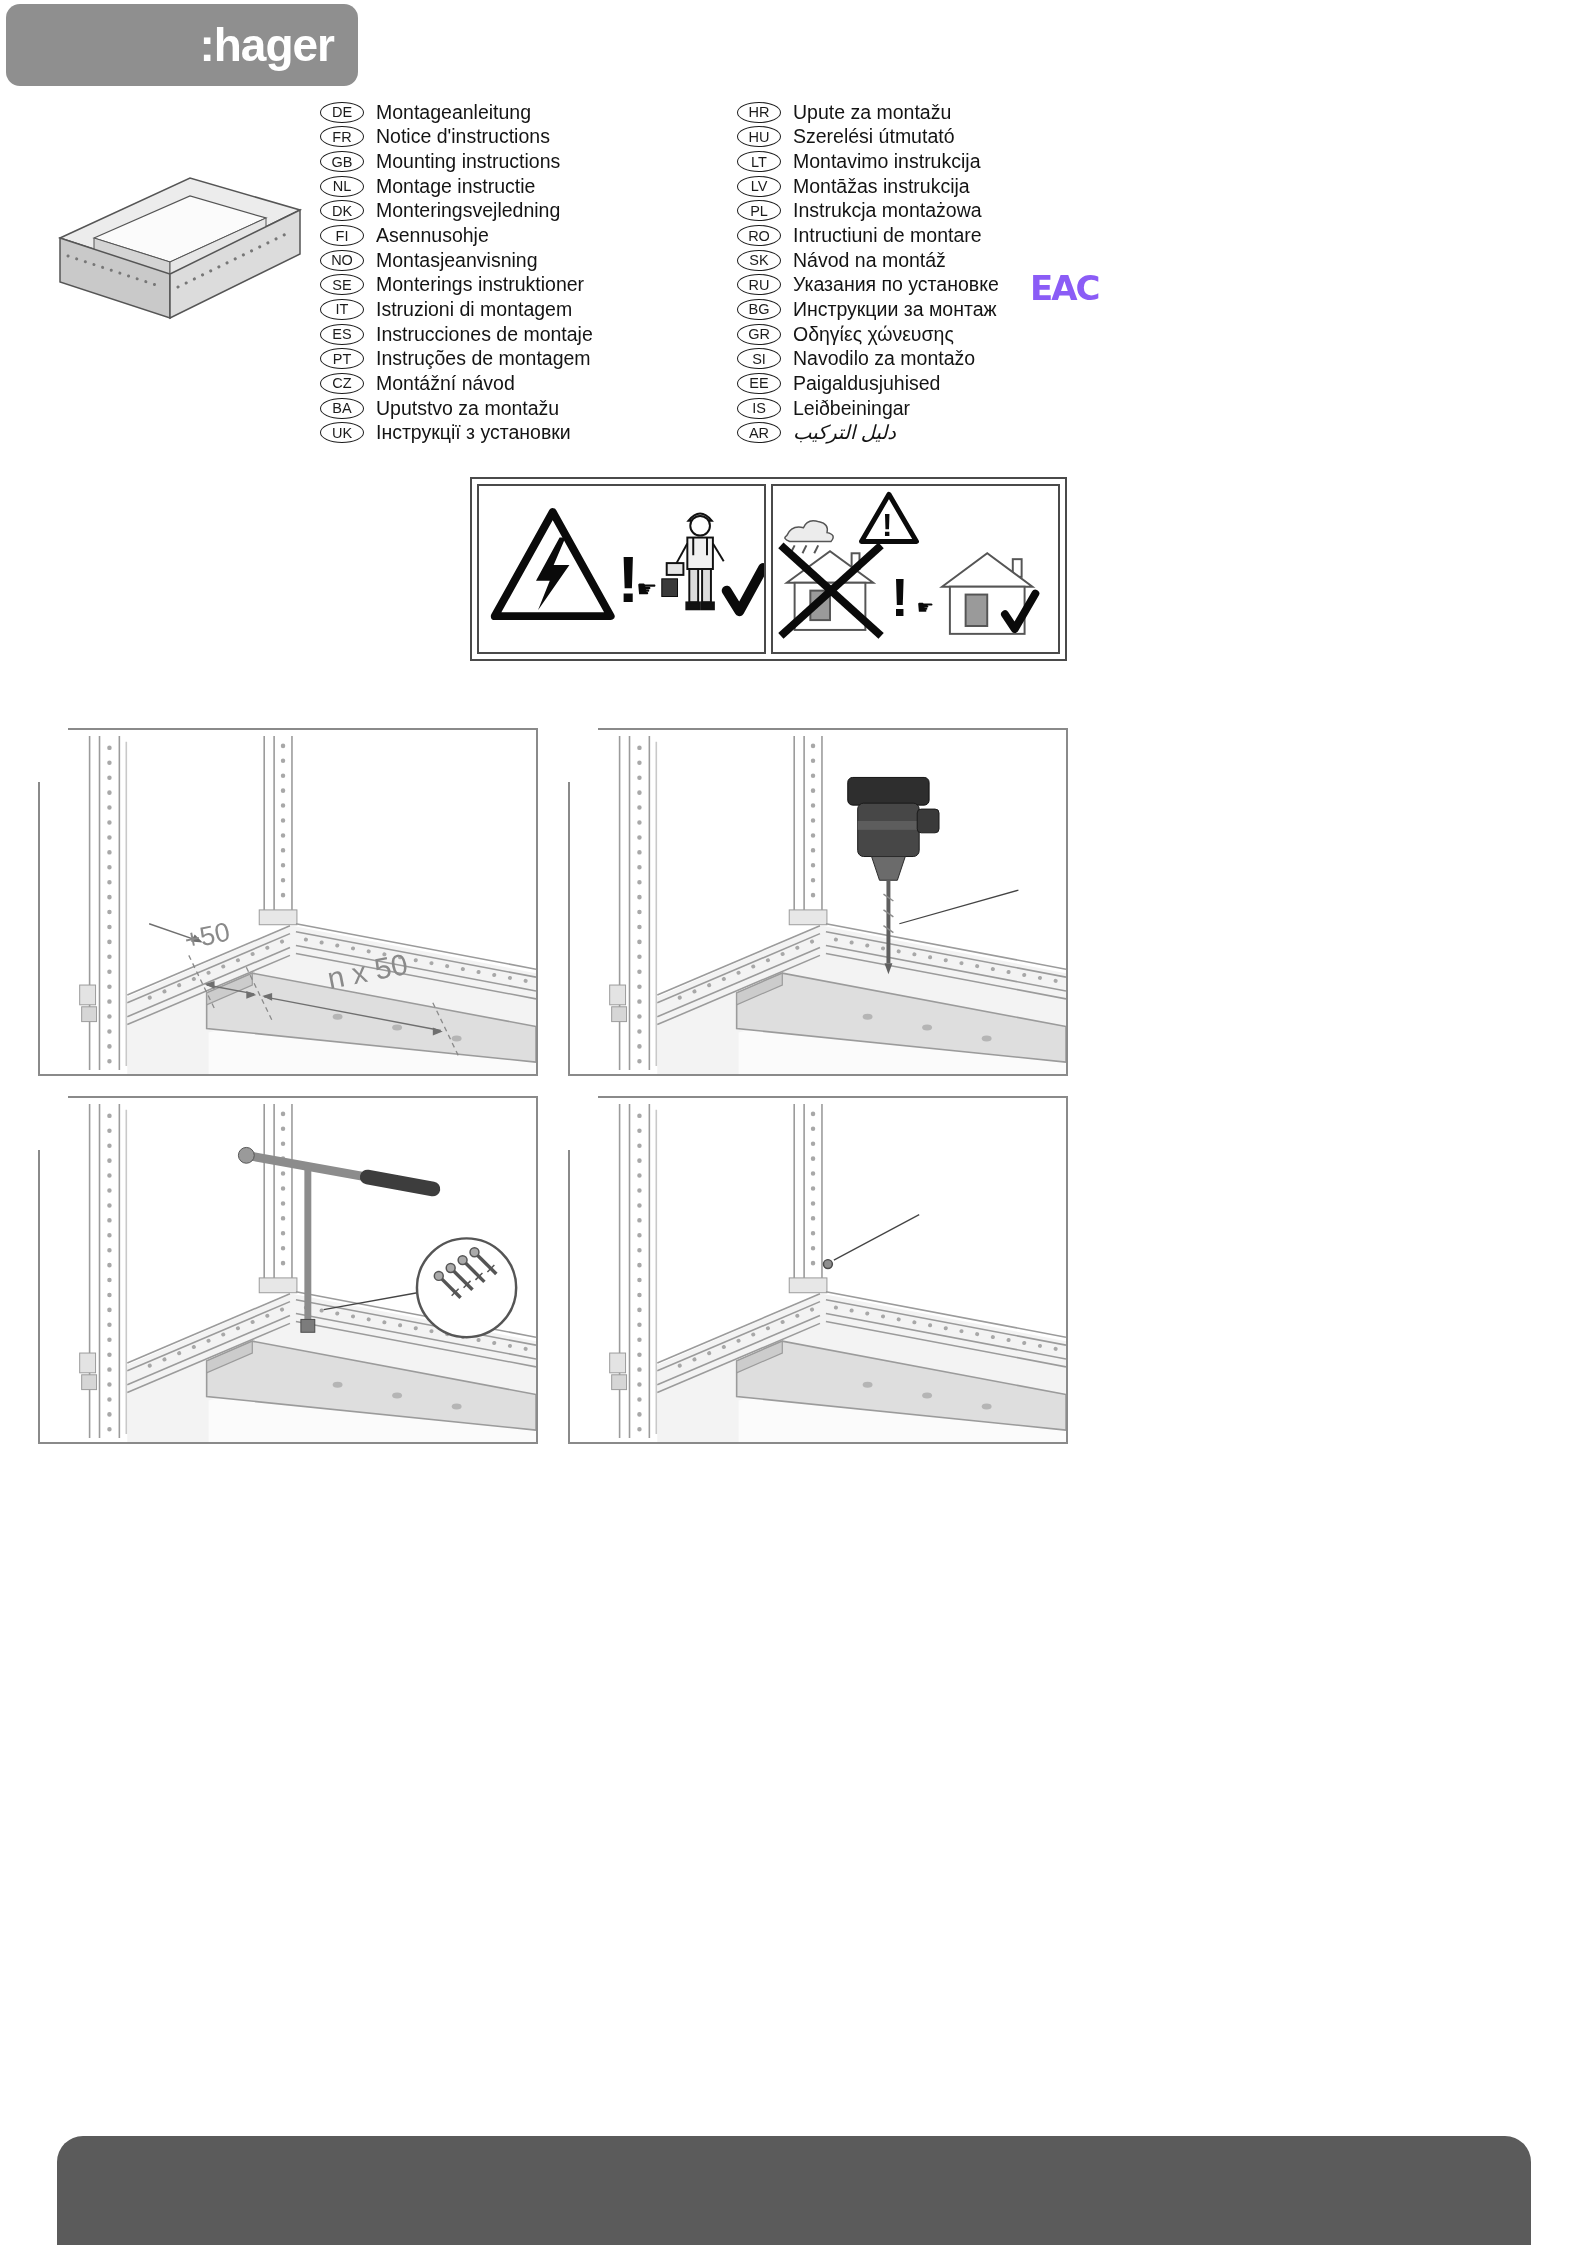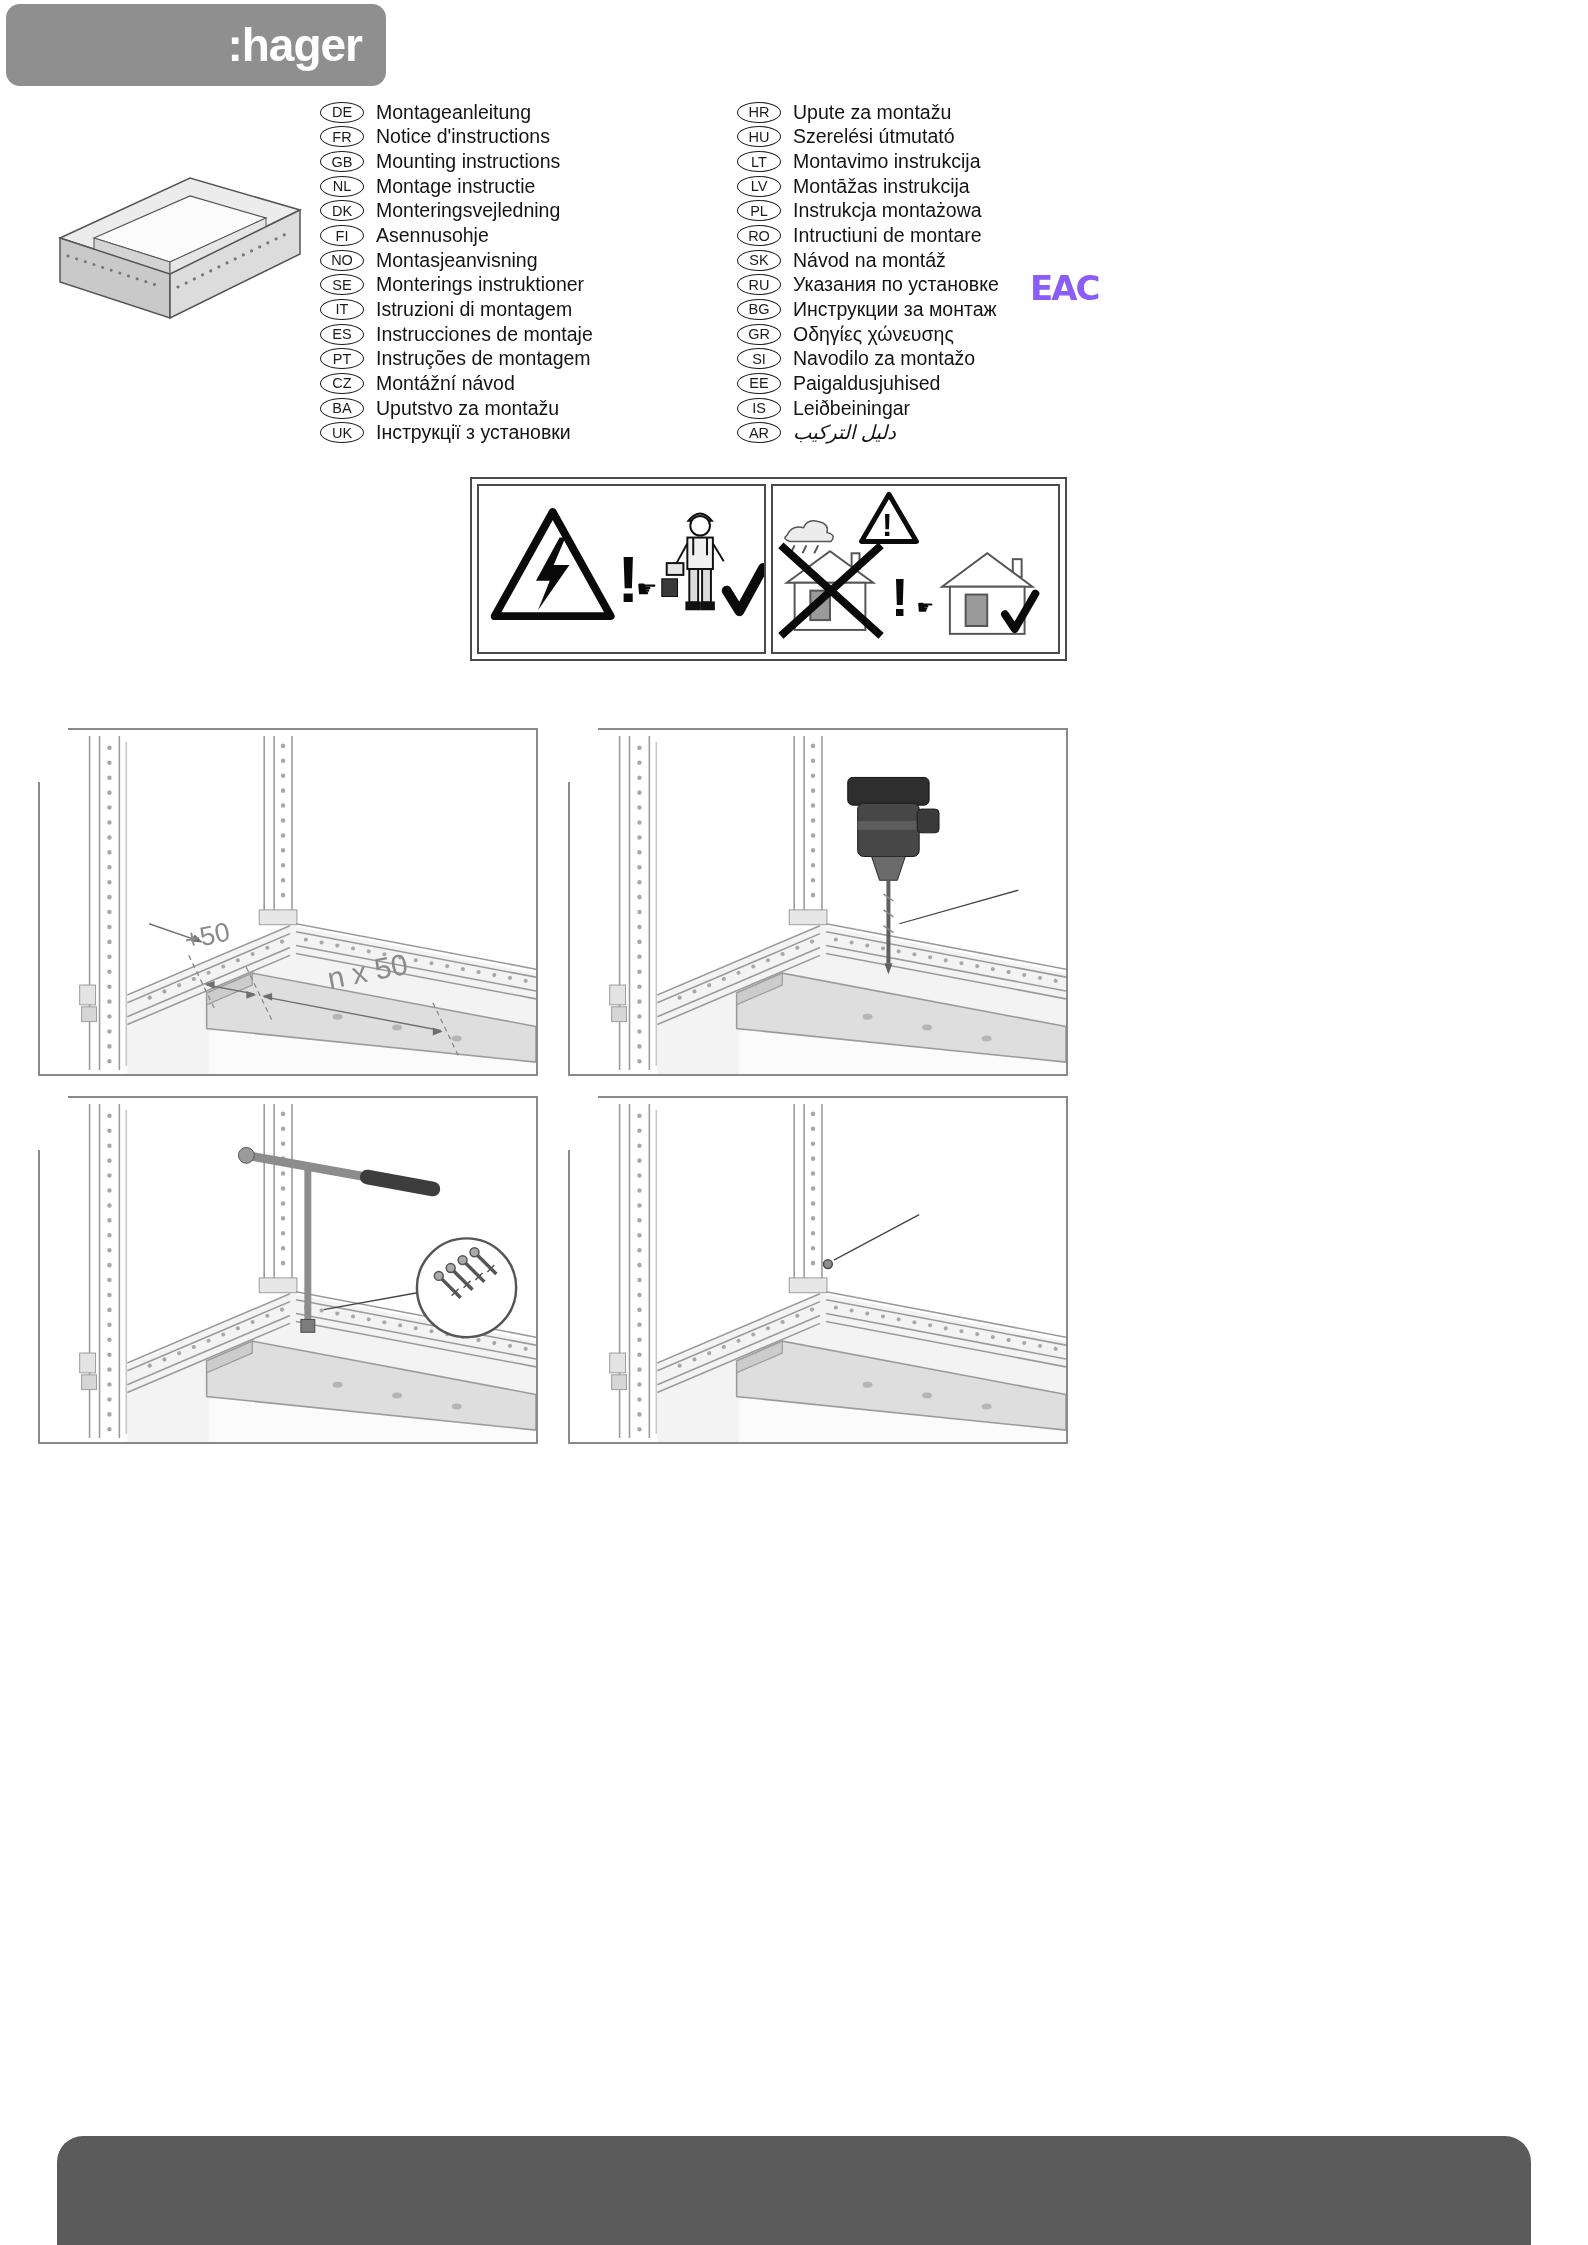--- a/index.html
+++ b/index.html
@@ -1,20 +1,20 @@
 <!DOCTYPE html>
 <html><head>
 <meta charset="utf-8">
 <style>
   html,body{margin:0;padding:0;background:#fff;}
   .page{position:relative;width:1588px;height:2245px;background:#ffffff;
         font-family:"Liberation Sans",sans-serif;overflow:hidden;}
 
   
-  .logo-box{position:absolute;left:6px;top:4px;width:380px;height:82px;background:#8f8f8f;
+  .logo-box{position:absolute;left:6px;top:4px;width:352px;height:82px;background:#8f8f8f;
             border-radius:14px;display:flex;align-items:center;justify-content:flex-end;
             padding-right:24px;box-sizing:border-box;}
   .logo-text{color:#ffffff;font-size:46px;font-weight:bold;letter-spacing:-1px;}
 
   
   .plinth{position:absolute;left:48px;top:156px;width:264px;height:196px;}
 
   
   .lang-col{position:absolute;display:flex;flex-direction:column;}
   .lang-col.left{left:320px;top:100px;}

